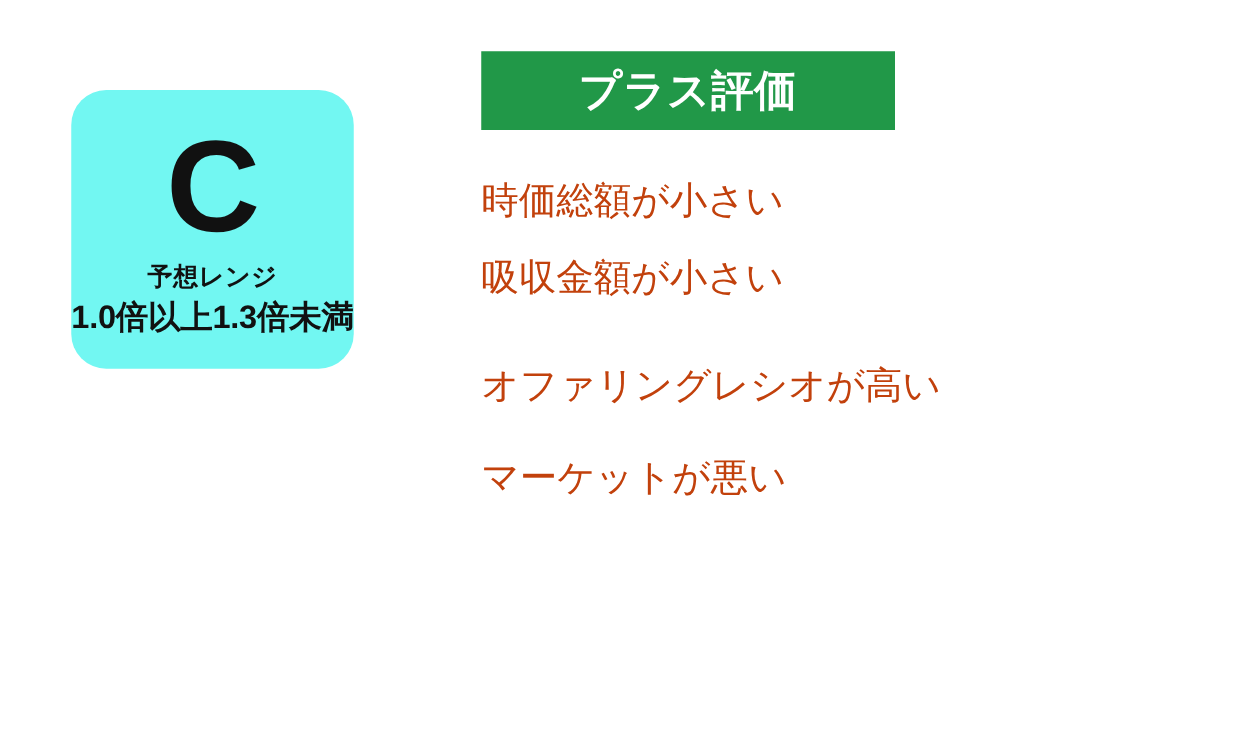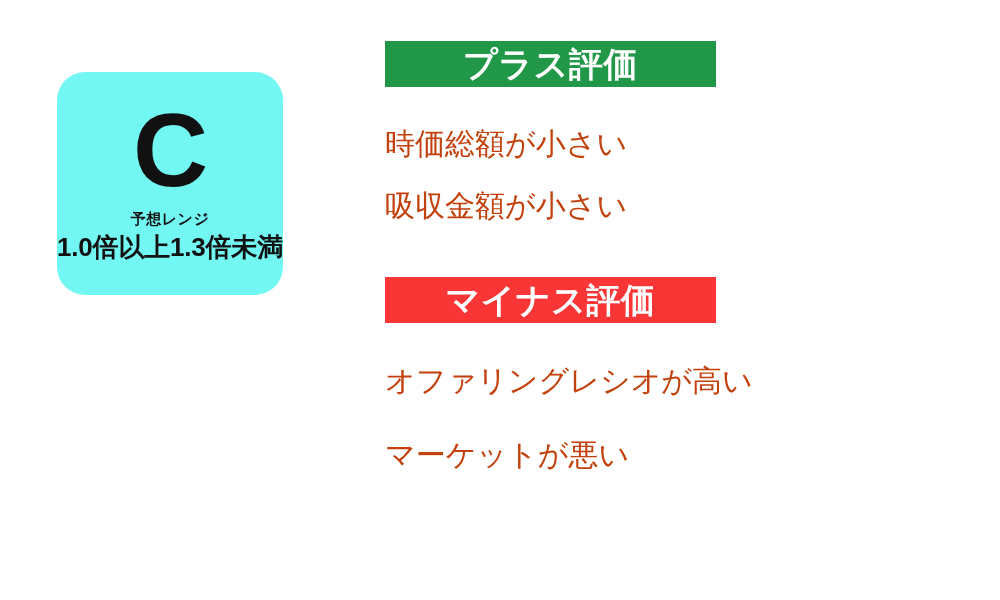--- a/index.html
+++ b/index.html
@@ -50,21 +50,21 @@
   }
 
   .rating-range-block {
     margin-top: 6px;
     text-align: center;
     color: #111111;
     font-weight: 700;
   }
 
   .rating-range-label {
-    font-size: 15px;
+    font-size: 20px;
     line-height: 1.25;
     letter-spacing: 0.5px;
   }
 
   .rating-range-value {
     font-size: 26px;
     line-height: 1.3;
     letter-spacing: -0.2px;
     margin-top: 2px;
     white-space: nowrap;
@@ -77,21 +77,21 @@
     top: 41px;
     width: 560px;
   }
 
   .eval-section {
     margin: 0;
   }
 
   .section-banner {
     width: 331px;
-    height: 46px;
+    height: 63px;
     display: flex;
     align-items: center;
     justify-content: center;
     box-sizing: border-box;
   }
 
   .section-banner .banner-text {
     color: #ffffff;
     font-size: 34px;
     font-weight: 700;
@@ -145,23 +145,20 @@
       <div class="section-banner banner-positive">
         <span class="banner-text">プラス評価</span>
       </div>
       <ul class="eval-list positive-list">
         <li class="eval-list-item">時価総額が小さい</li>
         <li class="eval-list-item">吸収金額が小さい</li>
       </ul>
     </section>
 
     <section class="eval-section section-negative">
-      <div class="section-banner banner-negative">
-        <span class="banner-text">マイナス評価</span>
-      </div>
       <ul class="eval-list negative-list">
         <li class="eval-list-item">オファリングレシオが高い</li>
         <li class="eval-list-item">マーケットが悪い</li>
       </ul>
     </section>
 
   </div>
 </div>
 
 </body></html>

